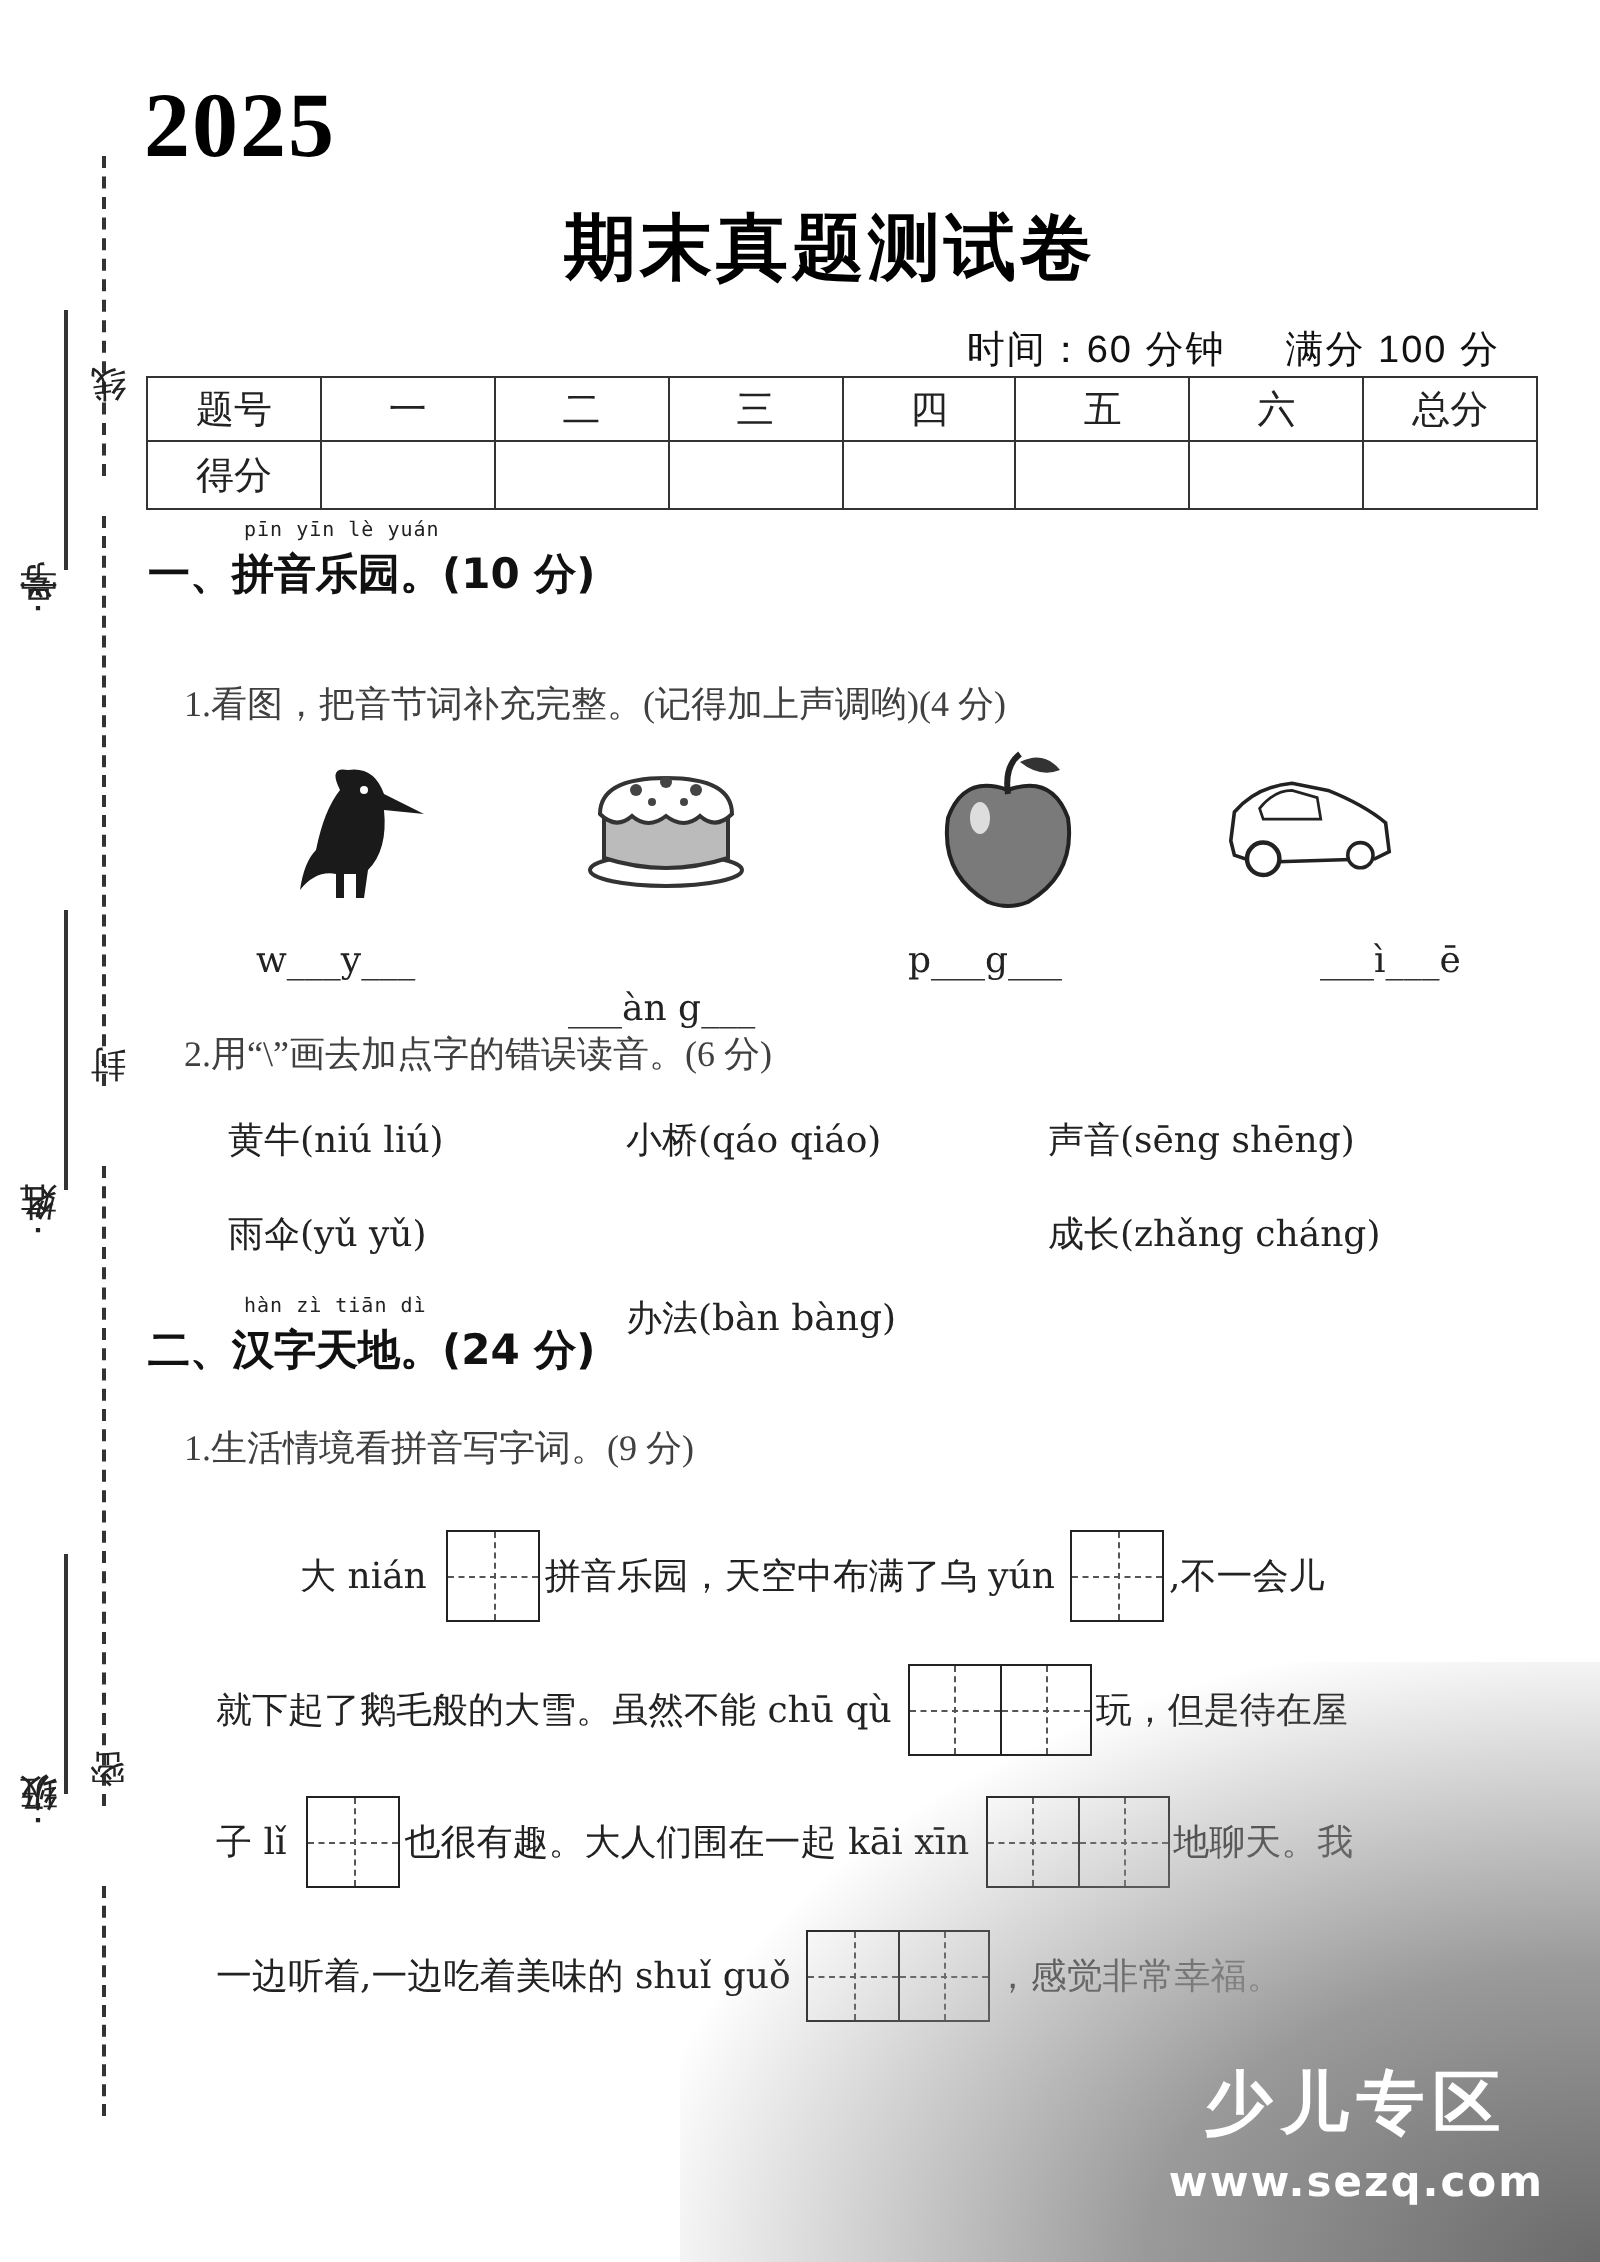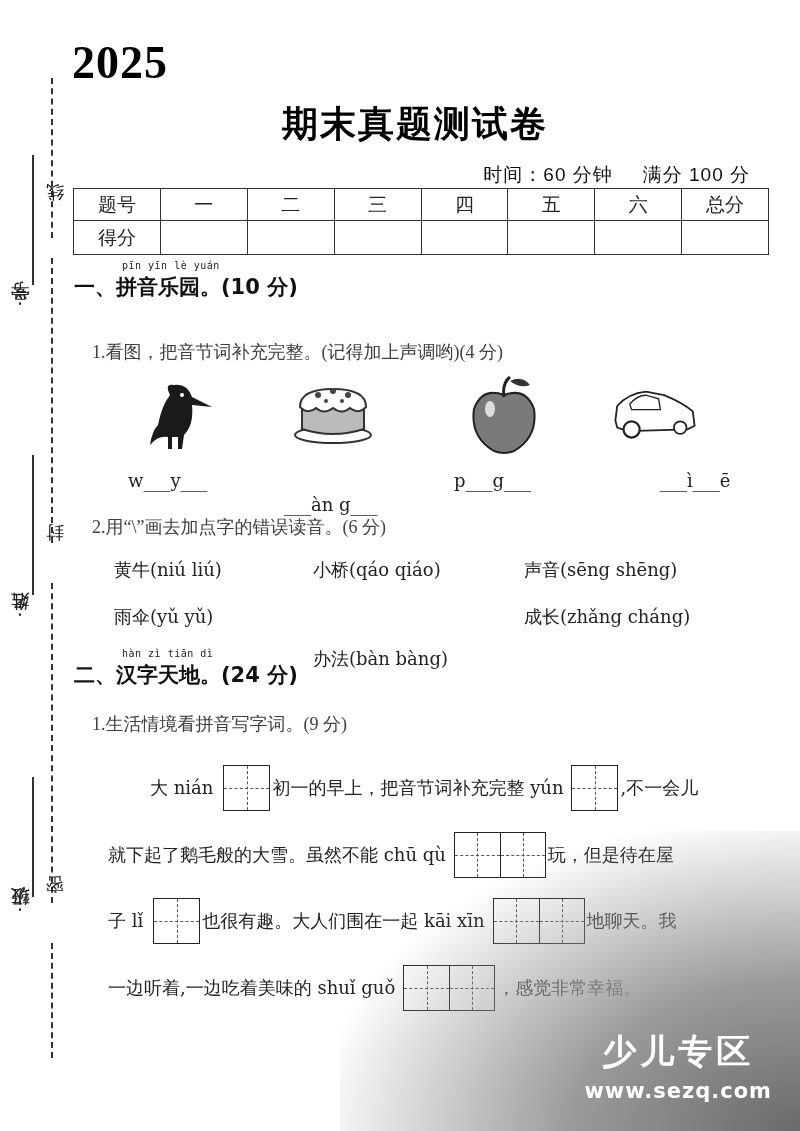--- a/index.html
+++ b/index.html
@@ -144,21 +144,21 @@
   <div class="ruby">hàn zì tiān dì</div>
   <div class="head">二、汉字天地。(24 分)</div>
 </div>
 <div class="q" style="top:712px;">1.生活情境看拼音写字词。(9 分)</div>
 
 <div class="line" style="left:150px;top:765px;">
   <span>大 nián</span>
   <span class="grid" style="margin-left:10px;">
       <span class="cell"></span>
     </span>
-  <span>初一的早上，把音节词补充完整 yún</span>
+  <span>拼音乐园，天空中布满了乌 yún</span>
   <span class="grid" style="margin-left:8px;">
       <span class="cell"></span>
     </span>
   <span>,不一会儿</span>
 </div>
 
 <div class="line" style="left:108px;top:832px;">
   <span>就下起了鹅毛般的大雪。虽然不能 chū qù</span>
   <span class="grid" style="margin-left:8px;">
       <span class="cell"></span>

